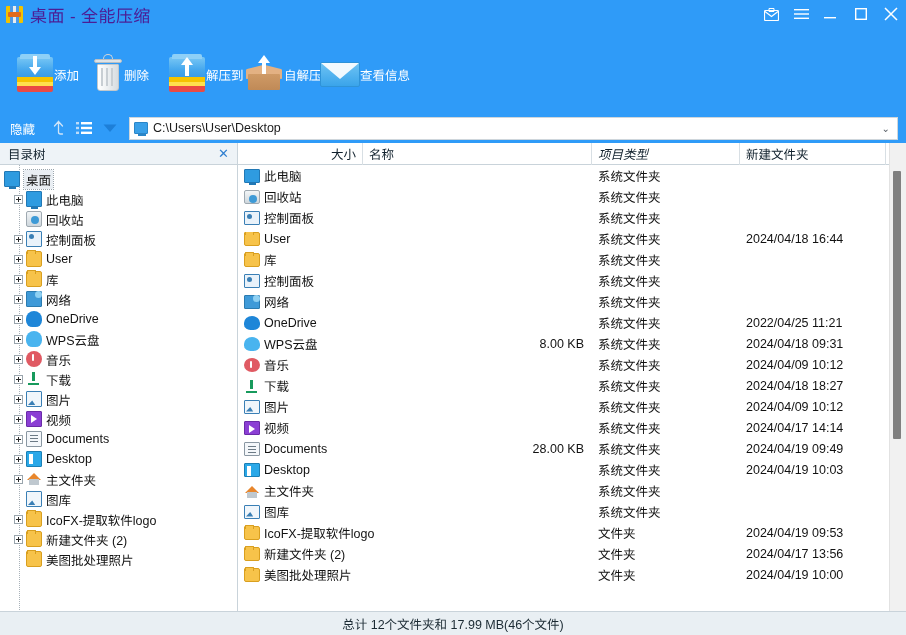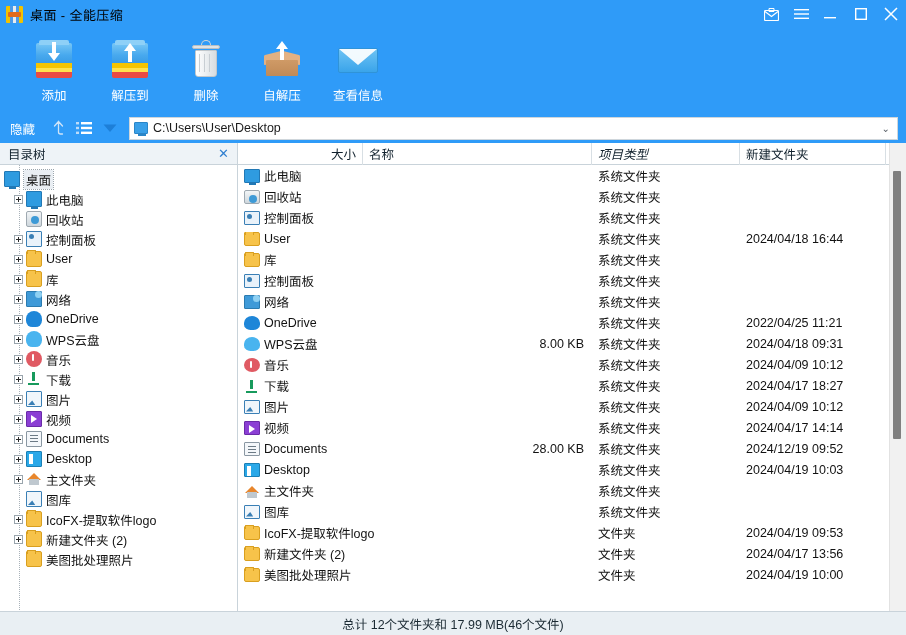--- a/index.html
+++ b/index.html
@@ -27,42 +27,42 @@
     width: 17px; height: 17px; margin-left: 6px; margin-right: 7px;
     position: relative; border-radius: 1px; overflow: hidden;
     background: linear-gradient(90deg,#f2c200 0 22%, #4a9ae8 22% 44%, #e8ecef 44% 56%, #4a9ae8 56% 78%, #f2c200 78% 100%);
     flex: 0 0 auto;
   }
   .app-icon::after {
     content: ""; position: absolute; left: 2px; right: 2px; top: 6px; height: 5px;
     background: #e06a1d; border-radius: 1px;
   }
   .title-text {
-    color: #000000; font-size: 13px; letter-spacing: .4px;
+    color: #4c1d95; font-size: 17px; letter-spacing: .4px;
     white-space: nowrap;
   }
   .win-ctrls {
     position: absolute; right: 0; top: 0; height: 28px;
     display: flex; align-items: center;
   }
   .wbtn {
     width: 30px; height: 28px; display: flex; align-items: center; justify-content: center;
     color: #fff; cursor: default;
   }
   .wbtn svg { display: block; }
 
   
   .toolbar {
     height: 85px; flex: 0 0 85px;
     background: #2f9bf8;
     display: flex; align-items: flex-start; padding-left: 16px; padding-top: 4px;
   }
   .tbtn {
     width: 76px; height: 78px;
-    display: flex; flex-direction: column; align-items: center; justify-content: flex-start;
+    display: flex; flex-direction: row; align-items: center; justify-content: flex-start;
     padding-top: 4px; cursor: default;
     border-radius: 3px;
   }
   .tbtn .glyph { height: 46px; display: flex; align-items: center; justify-content: center; }
   .tbtn .lbl { color: #ffffff; font-size: 12.5px; margin-top: 3px; white-space: nowrap; }
 
   
   .ic-stack { width: 38px; height: 40px; position: relative; }
   .ic-stack .top {
     position: absolute; left: 1px; top: 4px; width: 36px; height: 20px;
@@ -306,42 +306,42 @@
           <svg class="arrow" viewBox="0 0 16 20">
               <path d="M6 0 h4 v11 h4 l-6 8 l-6 -8 h4 z" fill="#ffffff"></path>
             </svg>
         </div>
       </div>
       <div class="lbl">添加</div>
     </div>
 
     <div class="tbtn">
       <div class="glyph">
+        <div class="ic-trash">
+            <div class="handle"></div>
+            <div class="lid"></div>
+            <div class="body"></div>
+          </div>
+      </div>
+      <div class="lbl">删除</div>
+    </div>
+
+    <div class="tbtn">
+      <div class="glyph">
         <div class="ic-stack">
           <div class="top"></div>
             <div class="l1"></div>
             <div class="l2"></div>
             <div class="l3"></div>
           <svg class="arrow" viewBox="0 0 16 20">
               <path d="M8 1 l6 8 h-4 v11 h-4 v-11 h-4 z" fill="#ffffff"></path>
             </svg>
         </div>
       </div>
       <div class="lbl">解压到</div>
-    </div>
-
-    <div class="tbtn">
-      <div class="glyph">
-        <div class="ic-trash">
-            <div class="handle"></div>
-            <div class="lid"></div>
-            <div class="body"></div>
-          </div>
-      </div>
-      <div class="lbl">删除</div>
     </div>
 
     <div class="tbtn">
       <div class="glyph">
         <div class="ic-box">
           <div class="flapL"></div>
             <div class="flapR"></div>
             <div class="front"></div>
           <svg class="arrow" viewBox="0 0 16 20">
               <path d="M8 1 l6 8 h-4 v11 h-4 v-11 h-4 z" fill="#ffffff"></path>
@@ -601,21 +601,21 @@
             <div class="f-type">系统文件夹</div>
             <div class="f-date">2024/04/09  10:12</div>
           </div>
           <div class="frow">
             <div class="f-name">
               <span class="fi i-dl"></span>
               <span>下载</span>
             </div>
             <div class="f-size"></div>
             <div class="f-type">系统文件夹</div>
-            <div class="f-date">2024/04/17  18:27</div>
+            <div class="f-date">2024/04/18  18:27</div>
           </div>
           <div class="frow">
             <div class="f-name">
               <span class="fi i-pic"></span>
               <span>图片</span>
             </div>
             <div class="f-size"></div>
             <div class="f-type">系统文件夹</div>
             <div class="f-date">2024/04/09  10:12</div>
           </div>
@@ -628,21 +628,21 @@
             <div class="f-type">系统文件夹</div>
             <div class="f-date">2024/04/17  14:14</div>
           </div>
           <div class="frow">
             <div class="f-name">
               <span class="fi i-doc"></span>
               <span>Documents</span>
             </div>
             <div class="f-size">28.00 KB</div>
             <div class="f-type">系统文件夹</div>
-            <div class="f-date">2024/12/19  09:52</div>
+            <div class="f-date">2024/04/19  09:49</div>
           </div>
           <div class="frow">
             <div class="f-name">
               <span class="fi i-desk"></span>
               <span>Desktop</span>
             </div>
             <div class="f-size"></div>
             <div class="f-type">系统文件夹</div>
             <div class="f-date">2024/04/19  10:03</div>
           </div>

